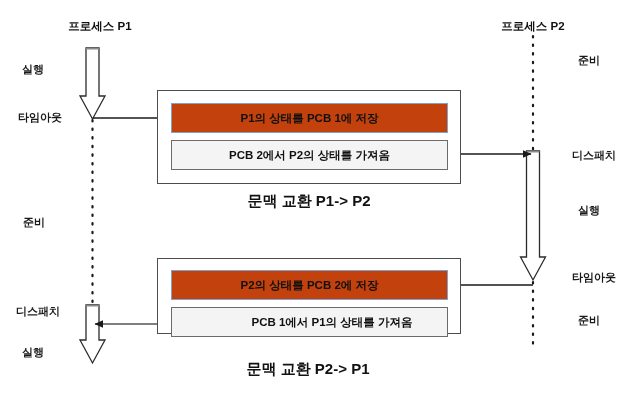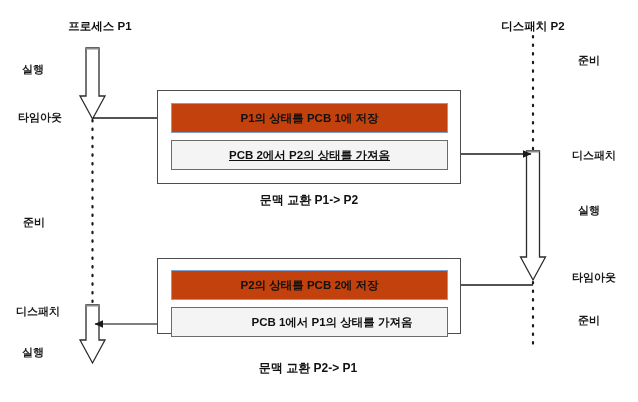--- a/index.html
+++ b/index.html
@@ -36,21 +36,21 @@
   }
   .lbl.center {
     transform: translate(-50%, -50%);
   }
   .proc-title {
     font-size: 11.5px;
     font-weight: bold;
     color: #111111;
   }
   .caption {
-    font-size: 12px;
+    font-size: 15px;
     font-weight: bold;
     color: #111111;
   }
   .swbox {
     position: absolute;
     box-sizing: border-box;
     border: 1.6px solid #4d4d4d;
     background: #ffffff;
   }
   .swrow {
@@ -104,37 +104,37 @@
     <line x1="93" y1="118" x2="169" y2="118" stroke="#1a1a1a" stroke-width="1.3" marker-end="url(#arrowFilled)"></line>
 
     <line x1="460" y1="154" x2="531" y2="154" stroke="#1a1a1a" stroke-width="1.3" marker-end="url(#arrowFilled)"></line>
 
     <line x1="533" y1="285" x2="450" y2="285" stroke="#1a1a1a" stroke-width="1.3" marker-end="url(#arrowFilled)"></line>
 
     <line x1="168" y1="324" x2="95" y2="324" stroke="#555555" stroke-width="1.3" marker-end="url(#arrowFilled)"></line>
   </svg>
 
   <div class="lbl proc-title center" style="left:100px; top:27px;">프로세스 P1</div>
-  <div class="lbl proc-title center" style="left:533px; top:27px;">디스패치 P2</div>
+  <div class="lbl proc-title center" style="left:533px; top:27px;">프로세스 P2</div>
 
   <div class="lbl center" style="left:33px; top:69px;">실행</div>
   <div class="lbl center" style="left:40px; top:117px;">타임아웃</div>
   <div class="lbl center" style="left:34px; top:222px;">준비</div>
   <div class="lbl center" style="left:38px; top:311px;">디스패치</div>
   <div class="lbl center" style="left:33px; top:352px;">실행</div>
 
   <div class="lbl center" style="left:589px; top:60px;">준비</div>
   <div class="lbl center" style="left:594px; top:155px;">디스패치</div>
   <div class="lbl center" style="left:589px; top:210px;">실행</div>
   <div class="lbl center" style="left:594px; top:277px;">타임아웃</div>
   <div class="lbl center" style="left:589px; top:320px;">준비</div>
 
   <div class="swbox" style="left:157px; top:90px; width:304px; height:94px;">
     <div class="swrow blue" style="left:13px; top:12px; width:277px; height:30px;">P1의 상태를 PCB 1에 저장</div>
-    <div class="swrow gray" style="left:13px; top:49px; width:277px; height:30px;text-decoration:underline;">PCB 2에서 P2의 상태를 가져옴</div>
+    <div class="swrow gray" style="left:13px; top:49px; width:277px; height:30px;">PCB 2에서 P2의 상태를 가져옴</div>
   </div>
   <div class="lbl caption center" style="left:309px; top:200px;">문맥 교환 P1-&gt; P2</div>
 
   <div class="swbox" style="left:157px; top:258px; width:304px; height:76px;">
     <div class="swrow blue" style="left:13px; top:11px; width:277px; height:30px;">P2의 상태를 PCB 2에 저장</div>
     <div class="swrow gray" style="left:13px; top:48px; width:277px; height:30px;padding-left:45px;">PCB 1에서 P1의 상태를 가져옴</div>
   </div>
   <div class="lbl caption center" style="left:308px; top:368px;">문맥 교환 P2-&gt; P1</div>
 
 </div>

